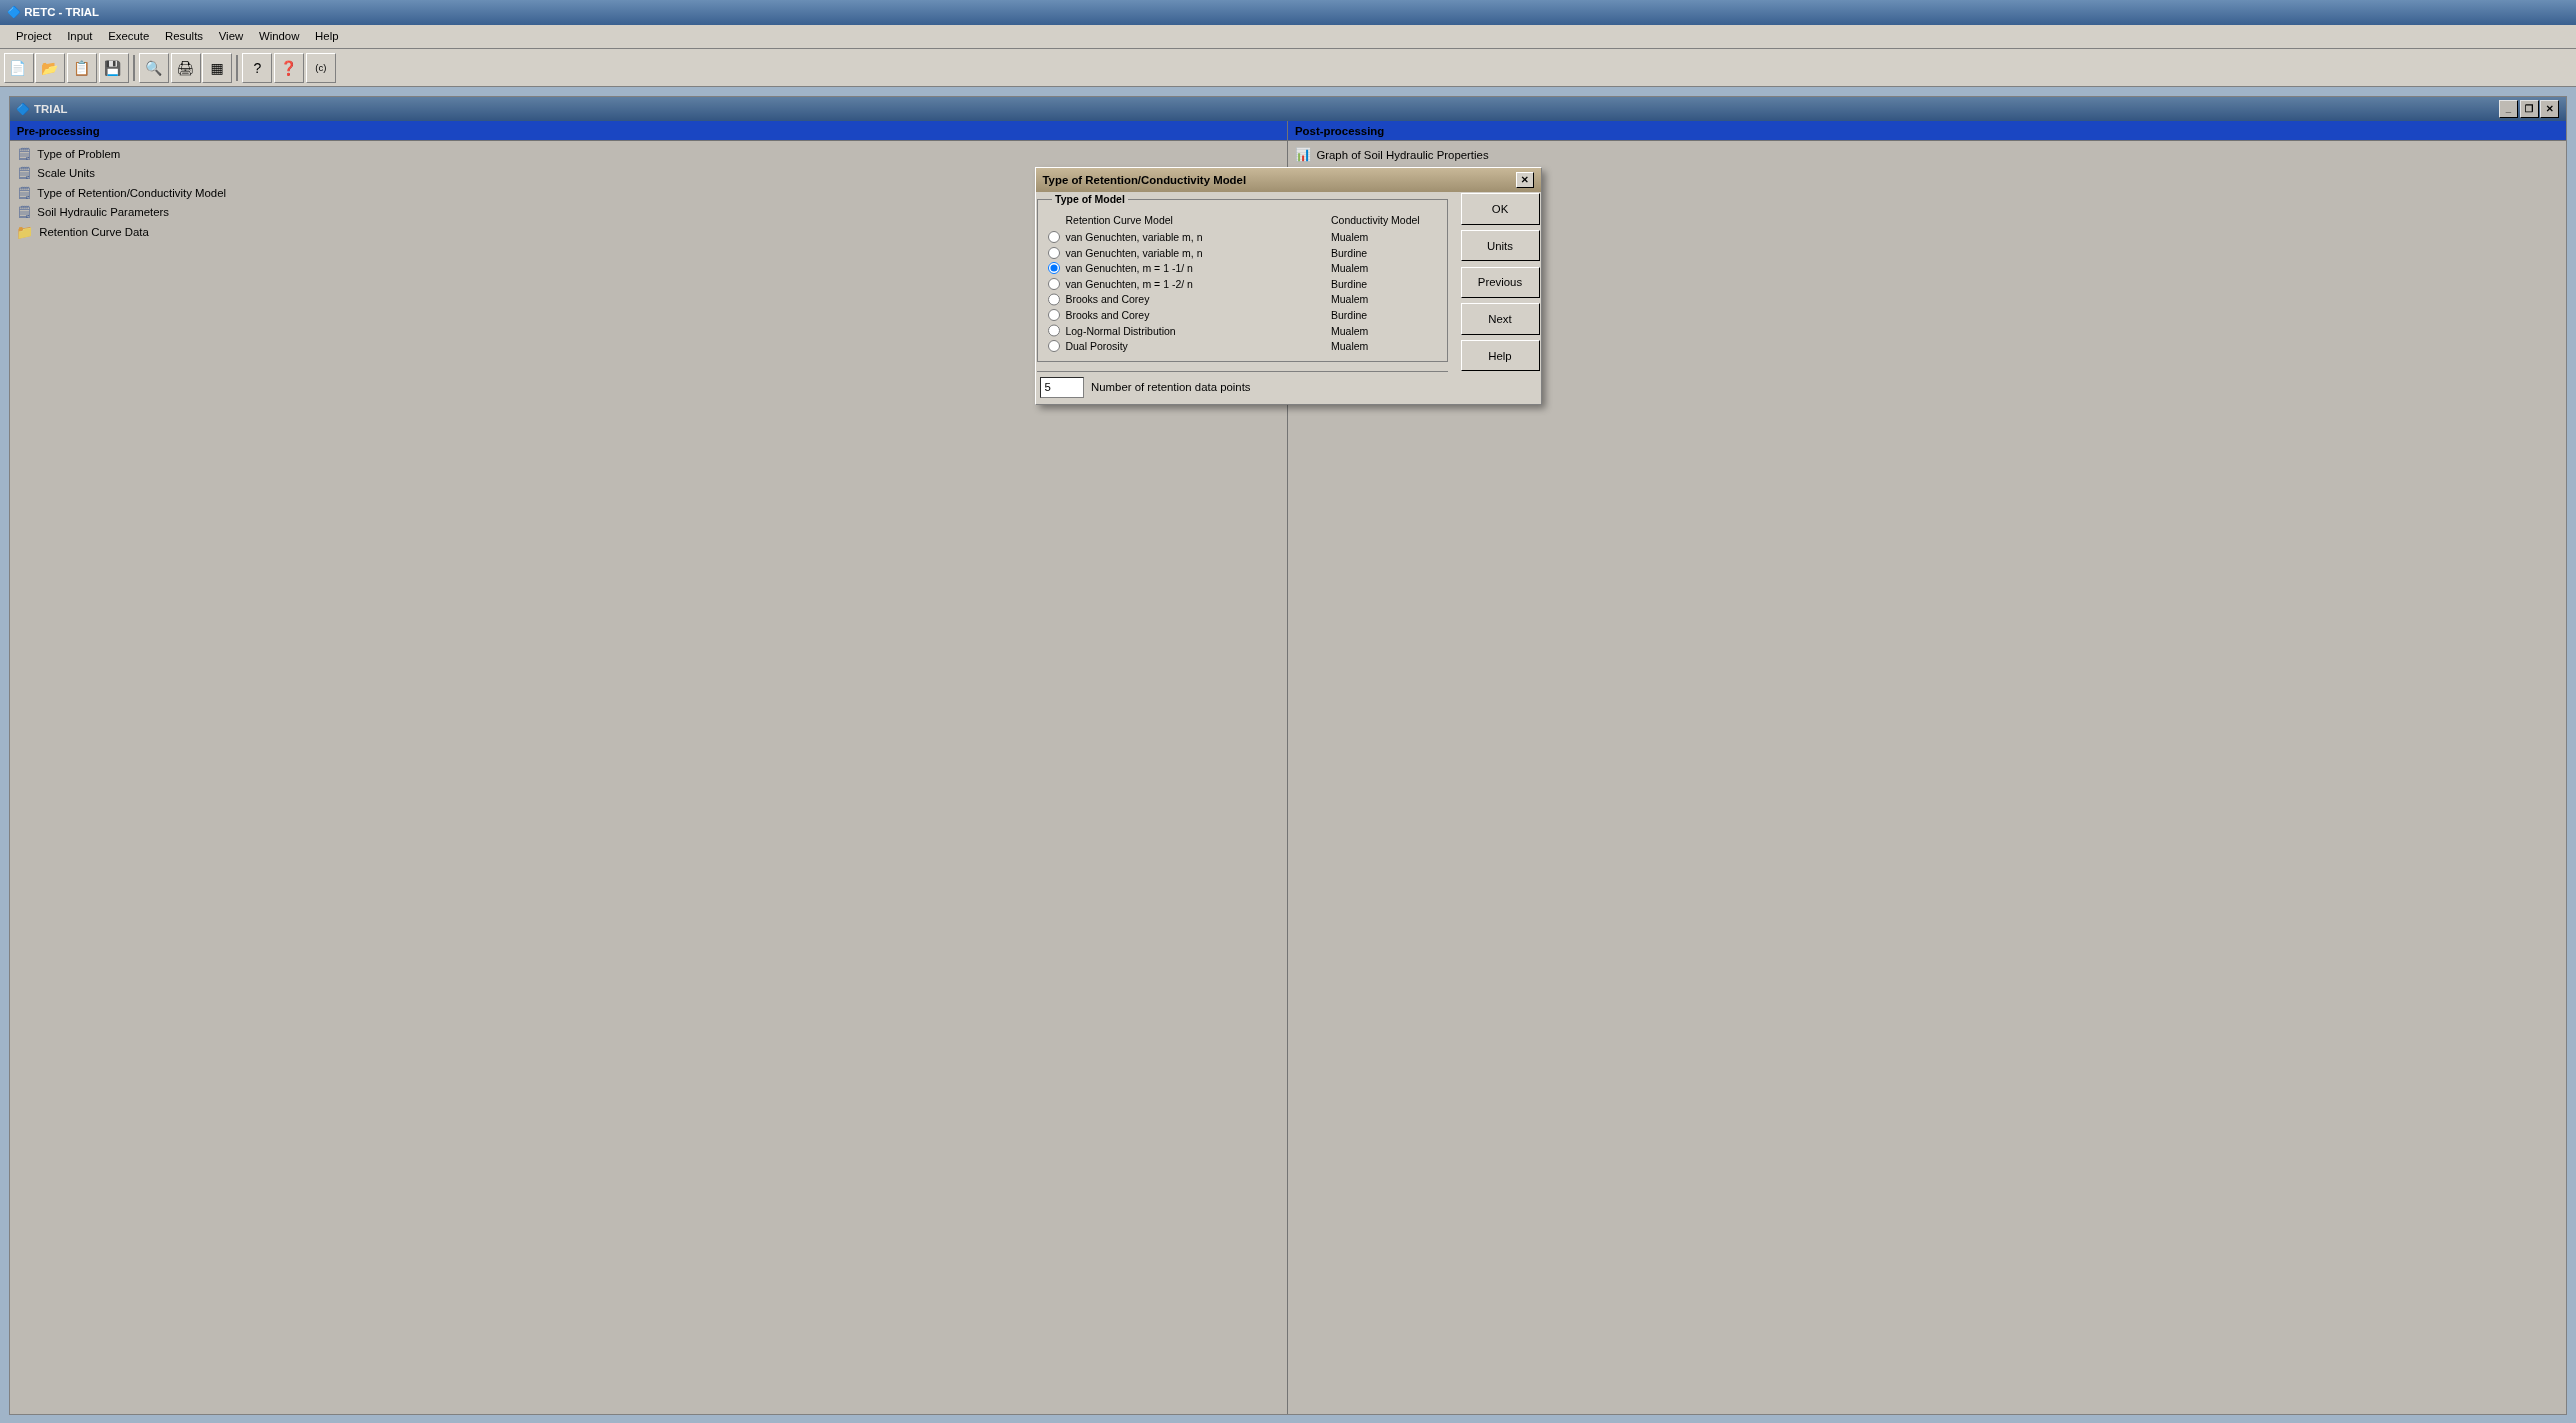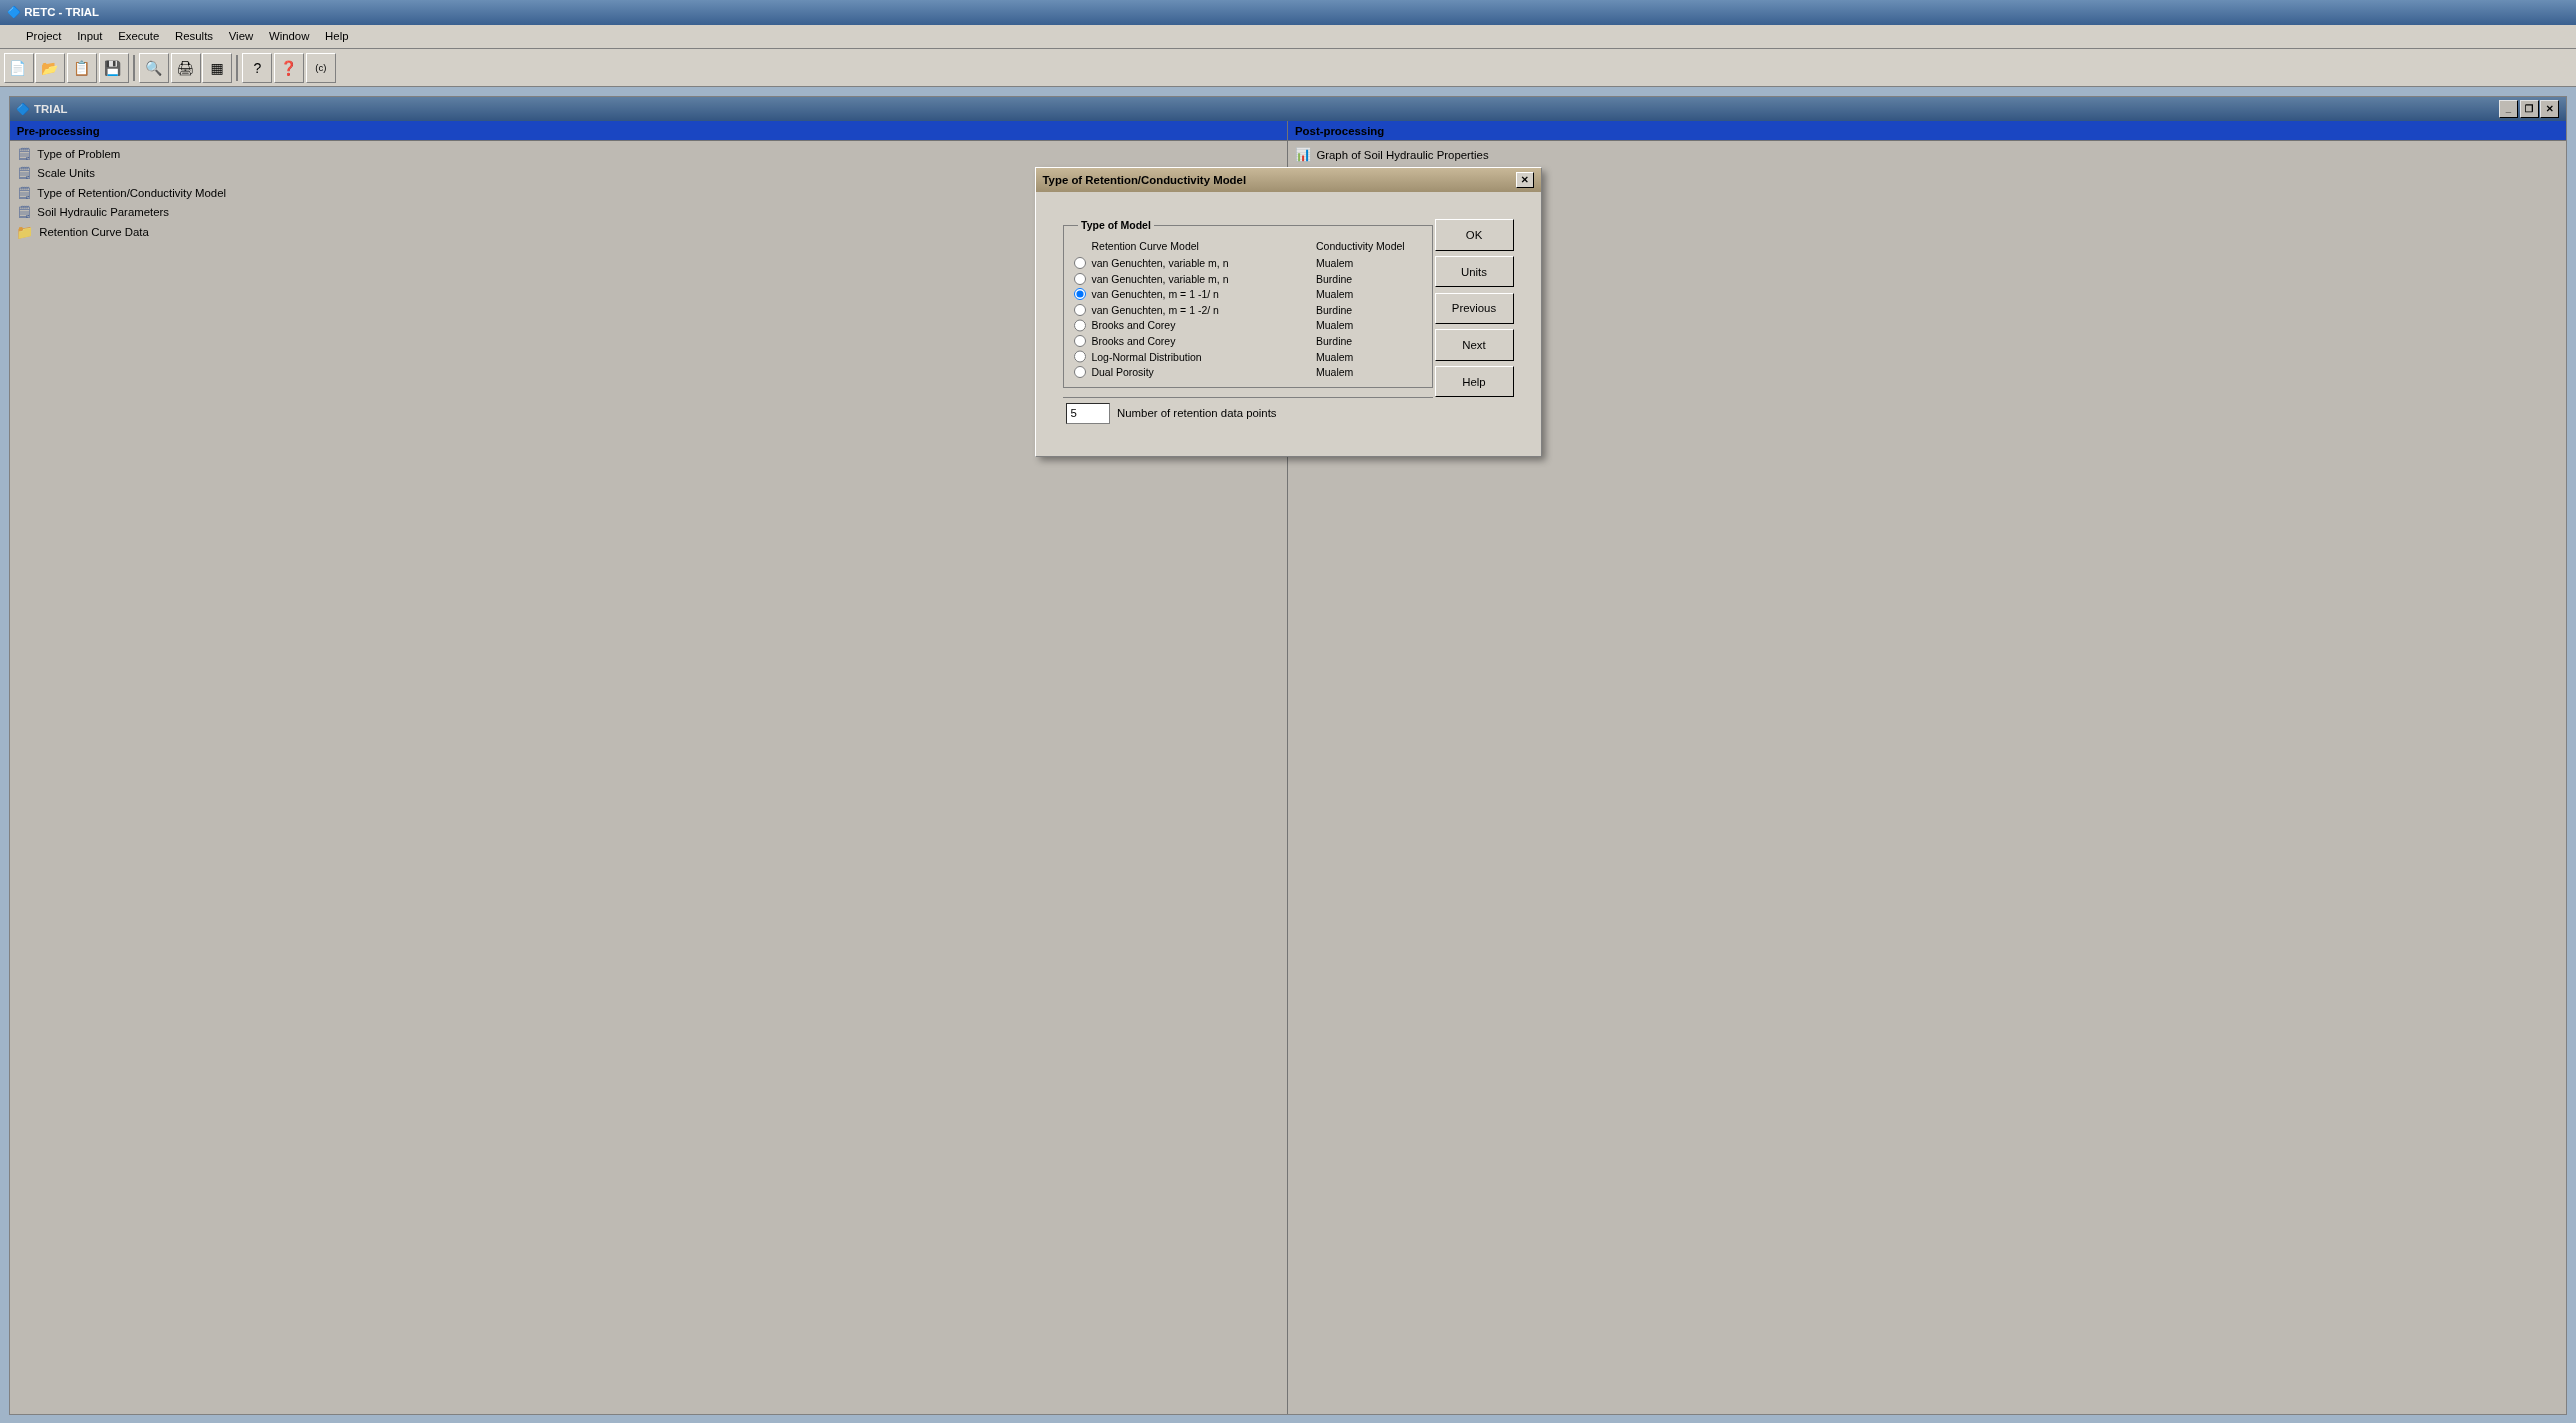--- a/index.html
+++ b/index.html
@@ -22,21 +22,21 @@
       font-size: 11.4px;
       font-weight: bold;
     }
     
     .menu-bar {
       background: #d4d0c8;
       border-bottom: 0.9px solid #808080;
       height: 24.5px;
       display: flex;
       align-items: center;
-      padding: 0 19px;
+      padding: 0 9px;
       gap: 1.7px;
     }
     .menu-item {
       padding: 1.7px 7px;
       cursor: pointer;
       font-size: 11.4px;
       color: #000;
     }
     
     .toolbar {
@@ -184,22 +184,22 @@
       border-right-color: #000;
       display: flex;
       align-items: center;
       justify-content: center;
       cursor: pointer;
       font-size: 9.6px;
       font-weight: bold;
     }
     .dialog-body {
       display: flex;
-      padding: 27px;
-      gap: 2px;
+      padding: 1px;
+      gap: 13px;
       justify-content: space-between;
     }
     .dialog-main {
       flex: 1;
     }
     .dialog-buttons {
       display: flex;
       flex-direction: column;
       gap: 5.2px;
       min-width: 79px;

